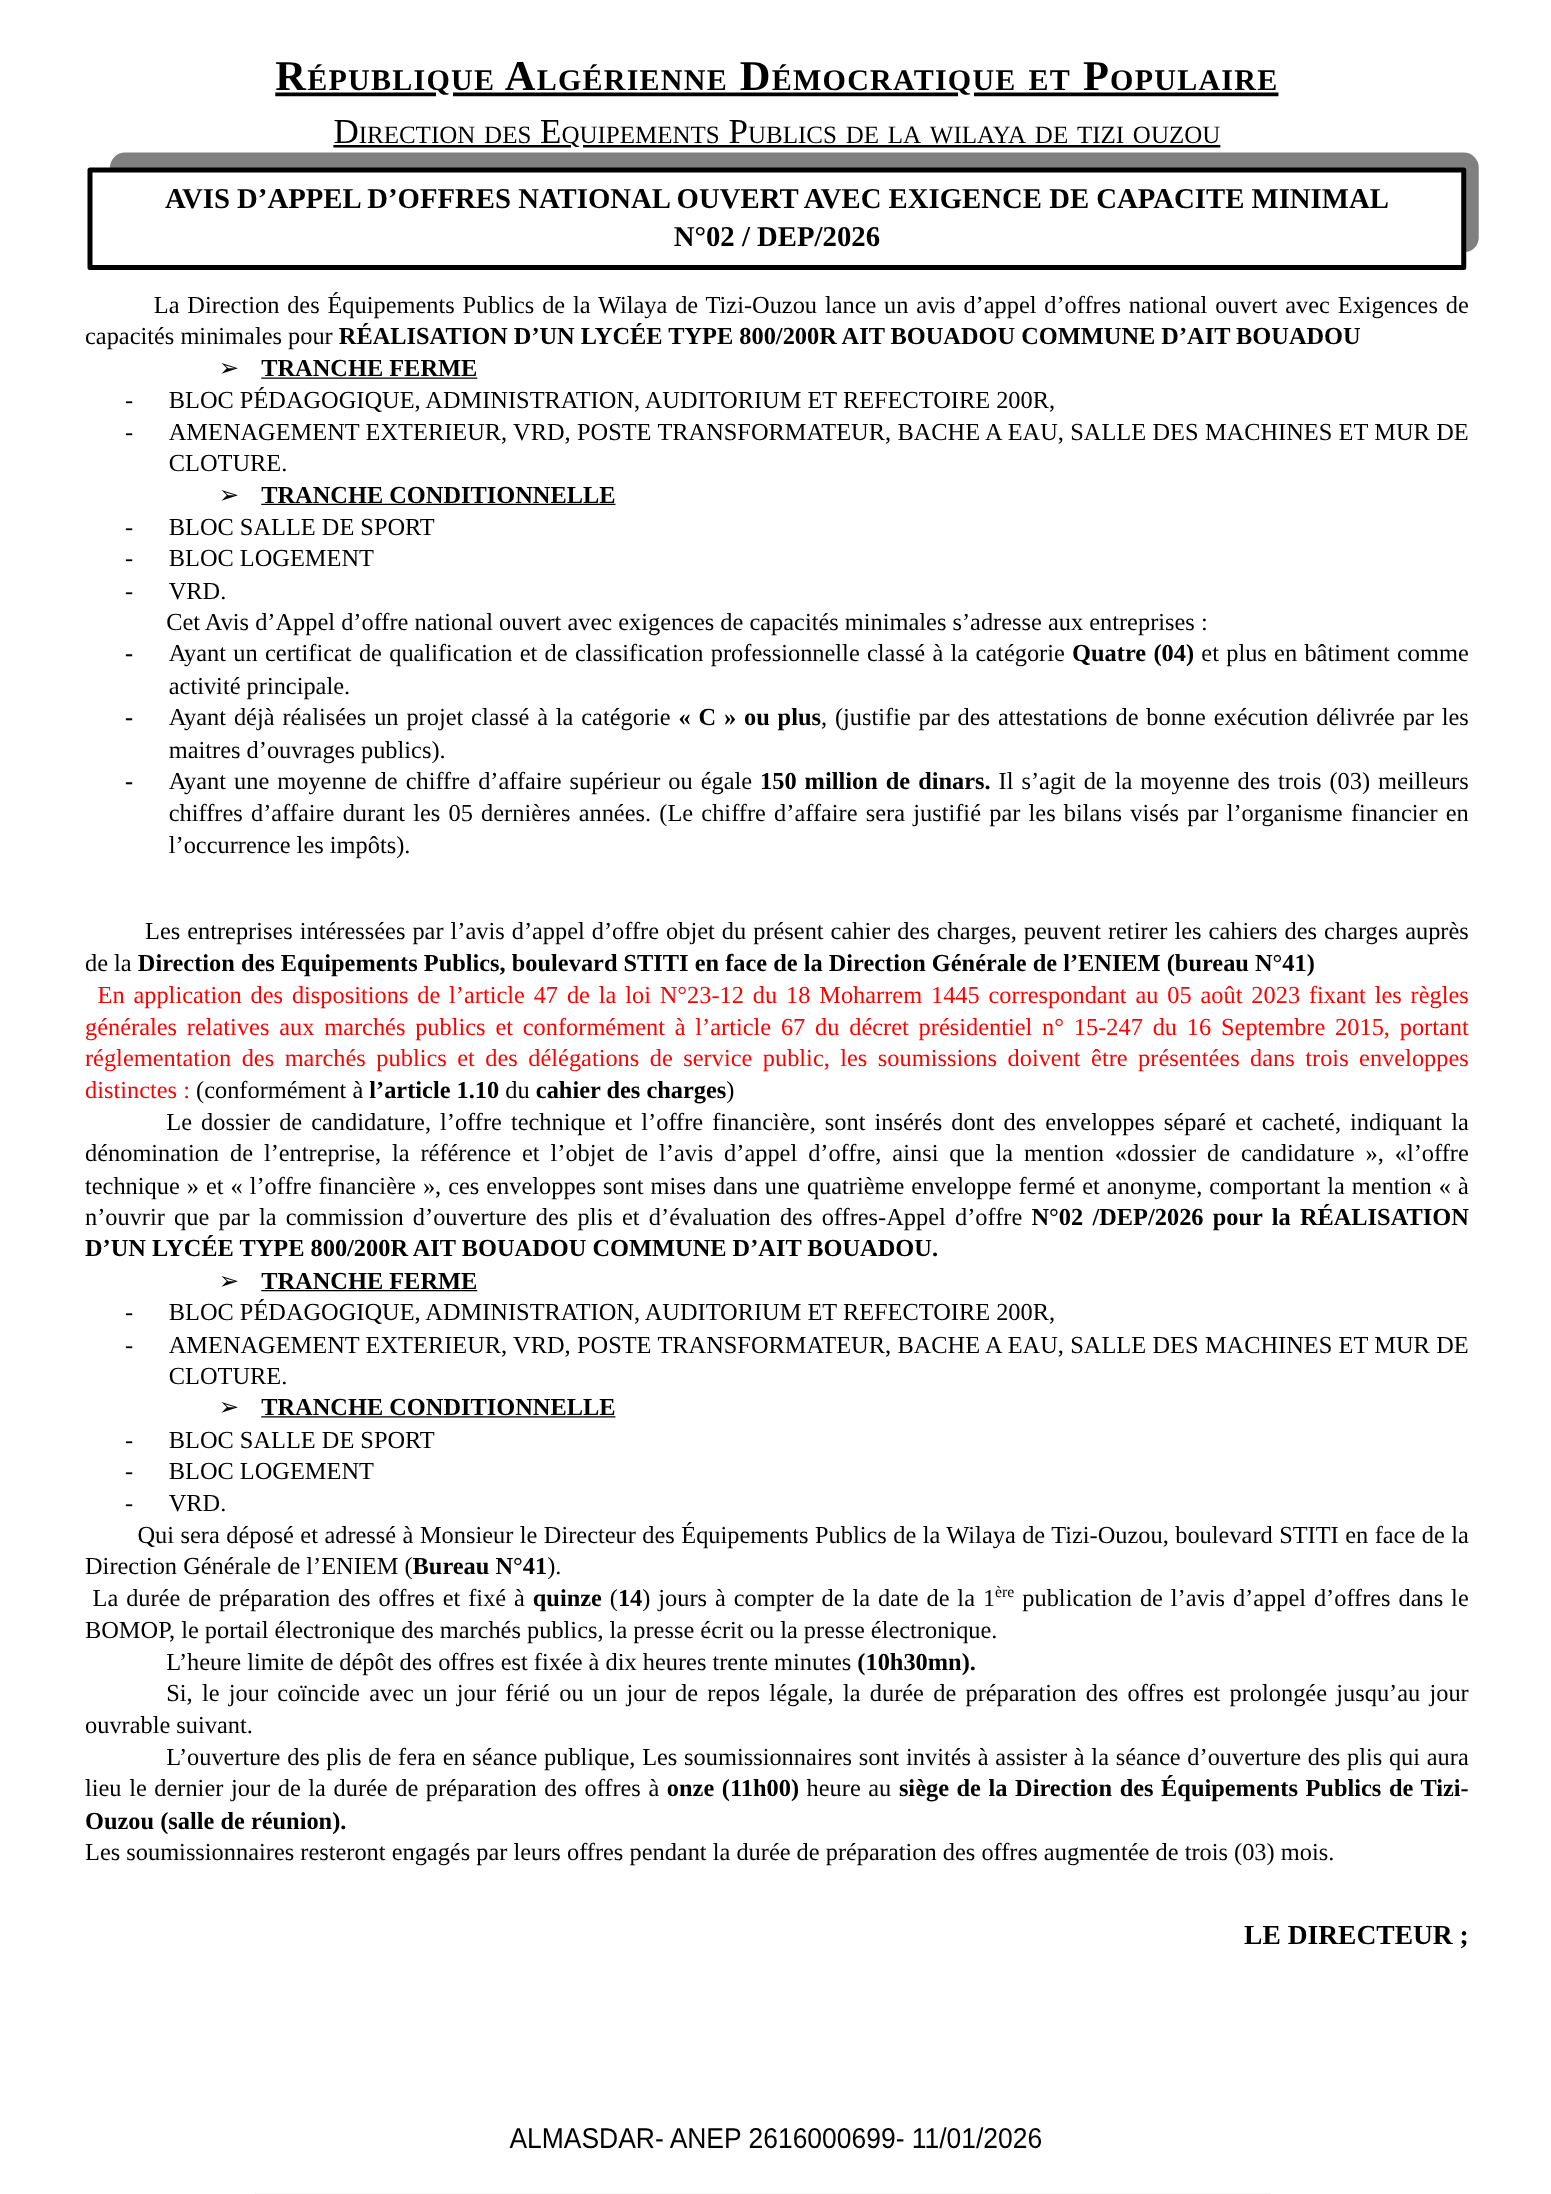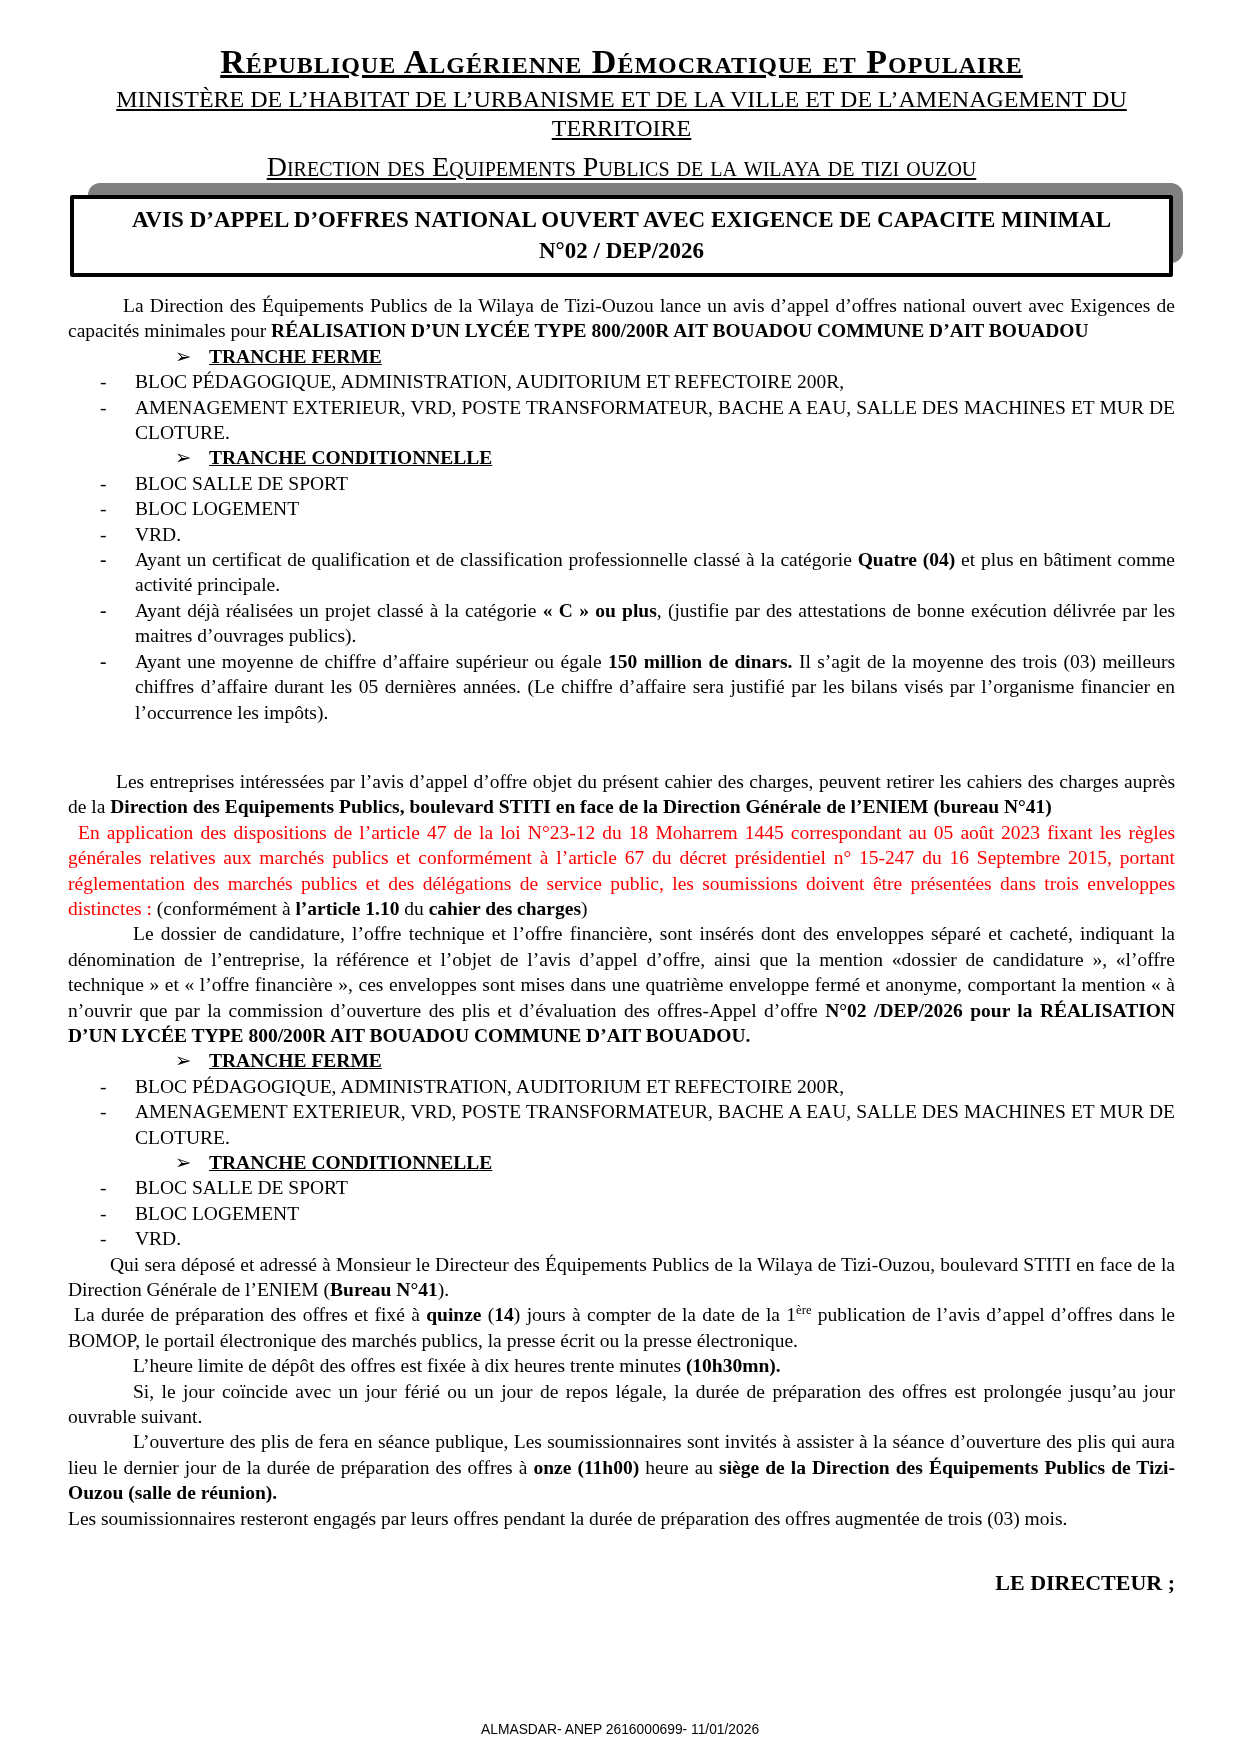--- a/index.html
+++ b/index.html
@@ -56,33 +56,32 @@
   .li{display:flex;padding-left:32px;}
   .li .dash{flex:none;width:35px;}
   .li .dash.b{font-weight:700;}
   .li .litext{flex:1;text-align:justify;}
   .signature{
     text-align:right;font-weight:700;font-size:22px;line-height:27px;
     margin-top:38px;
   }
   
   .pfooter{
-    position:absolute;left:0;right:0;bottom:14px;text-align:center;
-    font-family:"Liberation Sans","DejaVu Sans",sans-serif;font-size:15px;
+    position:absolute;left:0;right:0;bottom:32px;text-align:center;
+    font-family:"Liberation Sans","DejaVu Sans",sans-serif;font-size:23px;
   }
   .pfooter .ftext{display:inline-block;transform:scaleX(.92);transform-origin:center;}
 </style>
 </head>
 <body>
 
 <div class="page">
 
   <header class="hdr">
     <div class="republic">République Algérienne Démocratique et  Populaire</div>
-    <div class="ministry">MINISTÈRE DE L’HABITAT DE L’URBANISME ET DE LA VILLE ET DE L’AMENAGEMENT DU TERRITOIRE</div>
     <div class="direction">Direction des Equipements Publics de la wilaya de tizi ouzou</div>
   </header>
 
   <div class="notice-wrap">
     <div class="notice-shadow" id="notice-shadow" style="background: rgb(128, 128, 128);"></div>
     <div class="notice">
       <div>AVIS D’APPEL D’OFFRES NATIONAL OUVERT AVEC EXIGENCE DE CAPACITE MINIMAL</div>
       <div>N°02 / DEP/2026</div>
     </div>
   </div>
@@ -114,20 +113,21 @@
     </div>
     <div class="li">
       <span class="dash">-</span>
       <span class="litext">BLOC LOGEMENT</span>
     </div>
     <div class="li">
       <span class="dash">-</span>
       <span class="litext">VRD.</span>
     </div>
 
+    <p class="ti65"><span>Cet Avis d’Appel d’offre national ouvert avec exigences de capacités minimales s’adresse aux entreprises :</span></p>
 
     <div class="li">
       <span class="dash b">-</span>
       <span class="litext"><span>Ayant un certificat de qualification et de classification professionnelle classé à la catégorie </span><span class="b">Quatre (04)</span><span> et plus en bâtiment comme activité principale.</span></span>
     </div>
     <div class="li">
       <span class="dash b">-</span>
       <span class="litext"><span>Ayant déjà réalisées un projet classé à la catégorie </span><span class="b">« C » ou plus</span><span>, (justifie par des attestations de bonne exécution délivrée par les maitres d’ouvrages publics).</span></span>
     </div>
     <div class="li">

